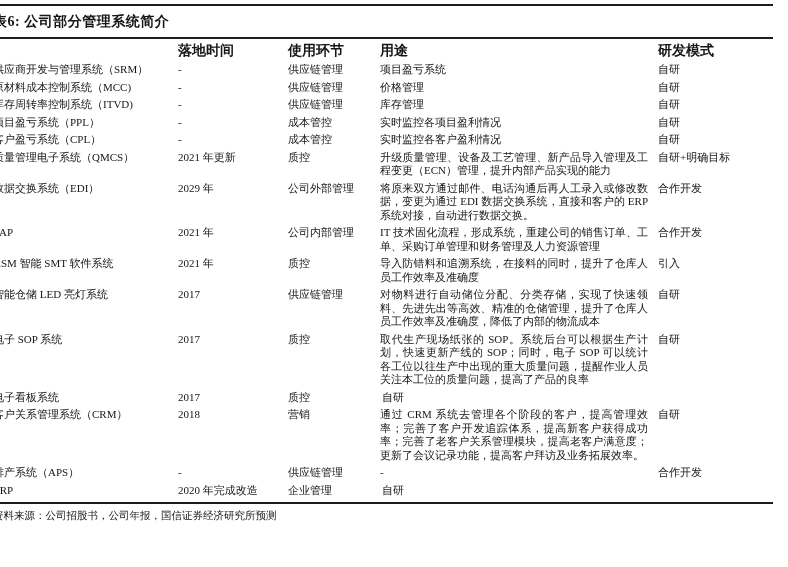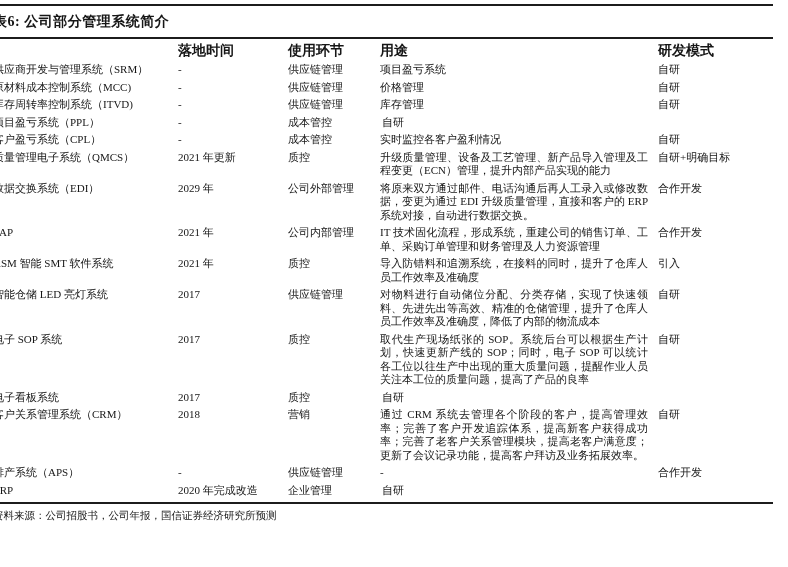--- a/index.html
+++ b/index.html
@@ -70,41 +70,42 @@
         <div class="cell c1">库存周转率控制系统（ITVD)</div>
         <div class="cell c2">-</div>
         <div class="cell c3">供应链管理</div>
         <div class="cell c4">库存管理</div>
         <div class="cell c5">自研</div>
       </div>
       <div class="trow">
         <div class="cell c1">项目盈亏系统（PPL）</div>
         <div class="cell c2">-</div>
         <div class="cell c3">成本管控</div>
+        <div class="cell c4">实时监控各项目盈利情况</div>
         <div class="cell c5">自研</div>
       </div>
       <div class="trow">
         <div class="cell c1">客户盈亏系统（CPL）</div>
         <div class="cell c2">-</div>
         <div class="cell c3">成本管控</div>
         <div class="cell c4">实时监控各客户盈利情况</div>
         <div class="cell c5">自研</div>
       </div>
       <div class="trow">
         <div class="cell c1">质量管理电子系统（QMCS）</div>
         <div class="cell c2">2021 年更新</div>
         <div class="cell c3">质控</div>
         <div class="cell c4">升级质量管理、设备及工艺管理、新产品导入管理及工程变更（ECN）管理，提升内部产品实现的能力</div>
         <div class="cell c5">自研+明确目标</div>
       </div>
       <div class="trow">
         <div class="cell c1">数据交换系统（EDI）</div>
         <div class="cell c2">2029 年</div>
         <div class="cell c3">公司外部管理</div>
-        <div class="cell c4">将原来双方通过邮件、电话沟通后再人工录入或修改数据，变更为通过 EDI 升级质量管理，直接和客户的 ERP 系统对接，自动进行数据交换。</div>
+        <div class="cell c4">将原来双方通过邮件、电话沟通后再人工录入或修改数据，变更为通过 EDI 数据交换系统，直接和客户的 ERP 系统对接，自动进行数据交换。</div>
         <div class="cell c5">合作开发</div>
       </div>
       <div class="trow">
         <div class="cell c1">SAP</div>
         <div class="cell c2">2021 年</div>
         <div class="cell c3">公司内部管理</div>
         <div class="cell c4">IT 技术固化流程，形成系统，重建公司的销售订单、工单、采购订单管理和财务管理及人力资源管理</div>
         <div class="cell c5">合作开发</div>
       </div>
       <div class="trow">

